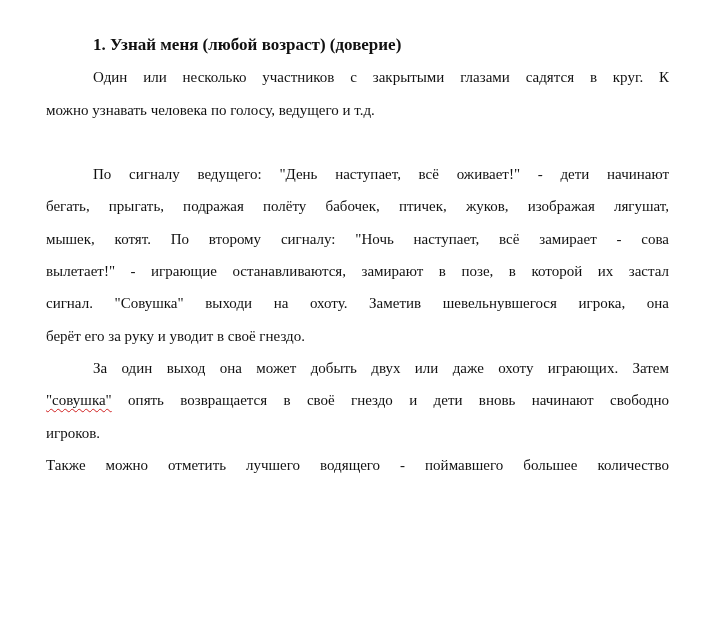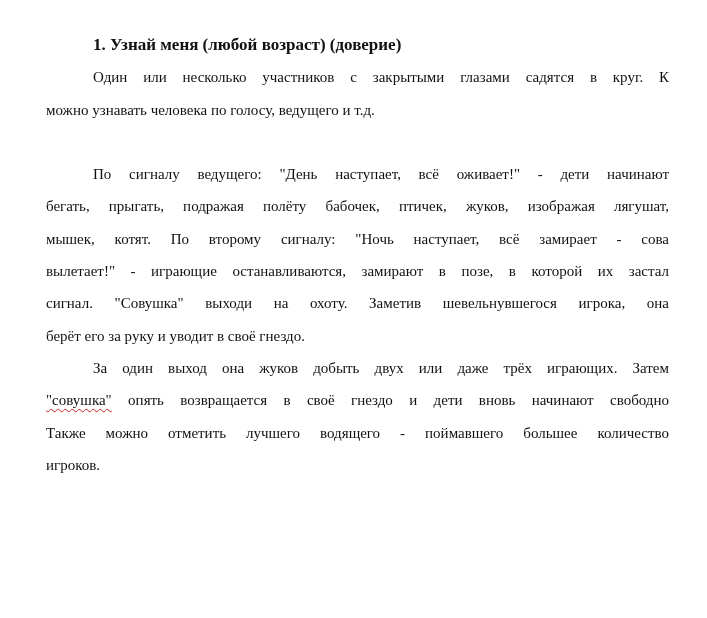--- a/index.html
+++ b/index.html
@@ -22,17 +22,17 @@
   <div class="line">можно узнавать человека по голосу, ведущего и т.д.</div>
   <div class="blank"></div>
 
   <div class="line indent just">По сигналу ведущего: "День наступает, всё оживает!" - дети начинают</div>
   <div class="line just">бегать, прыгать, подражая полёту бабочек, птичек, жуков, изображая лягушат,</div>
   <div class="line just">мышек, котят. По второму сигналу: "Ночь наступает, всё замирает - сова</div>
   <div class="line just">вылетает!" - играющие останавливаются, замирают в позе, в которой их застал</div>
   <div class="line just">сигнал. "Совушка" выходи на охоту. Заметив шевельнувшегося игрока, она</div>
   <div class="line">берёт его за руку и уводит в своё гнездо.</div>
 
-  <div class="line indent just">За один выход она жуков добыть двух или даже трёх играющих. Затем</div>
+  <div class="line indent just">За один выход она может добыть двух или даже охоту играющих. Затем</div>
   <div class="line just"><span class="spell">"совушка"</span> <span>опять возвращается в своё гнездо и дети вновь начинают свободно</span></div>
+  <div class="line">игроков.</div>
   <div class="line just">Также можно отметить лучшего водящего - поймавшего большее количество</div>
-  <div class="line">игроков.</div>
 </div>
 
 </body></html>

